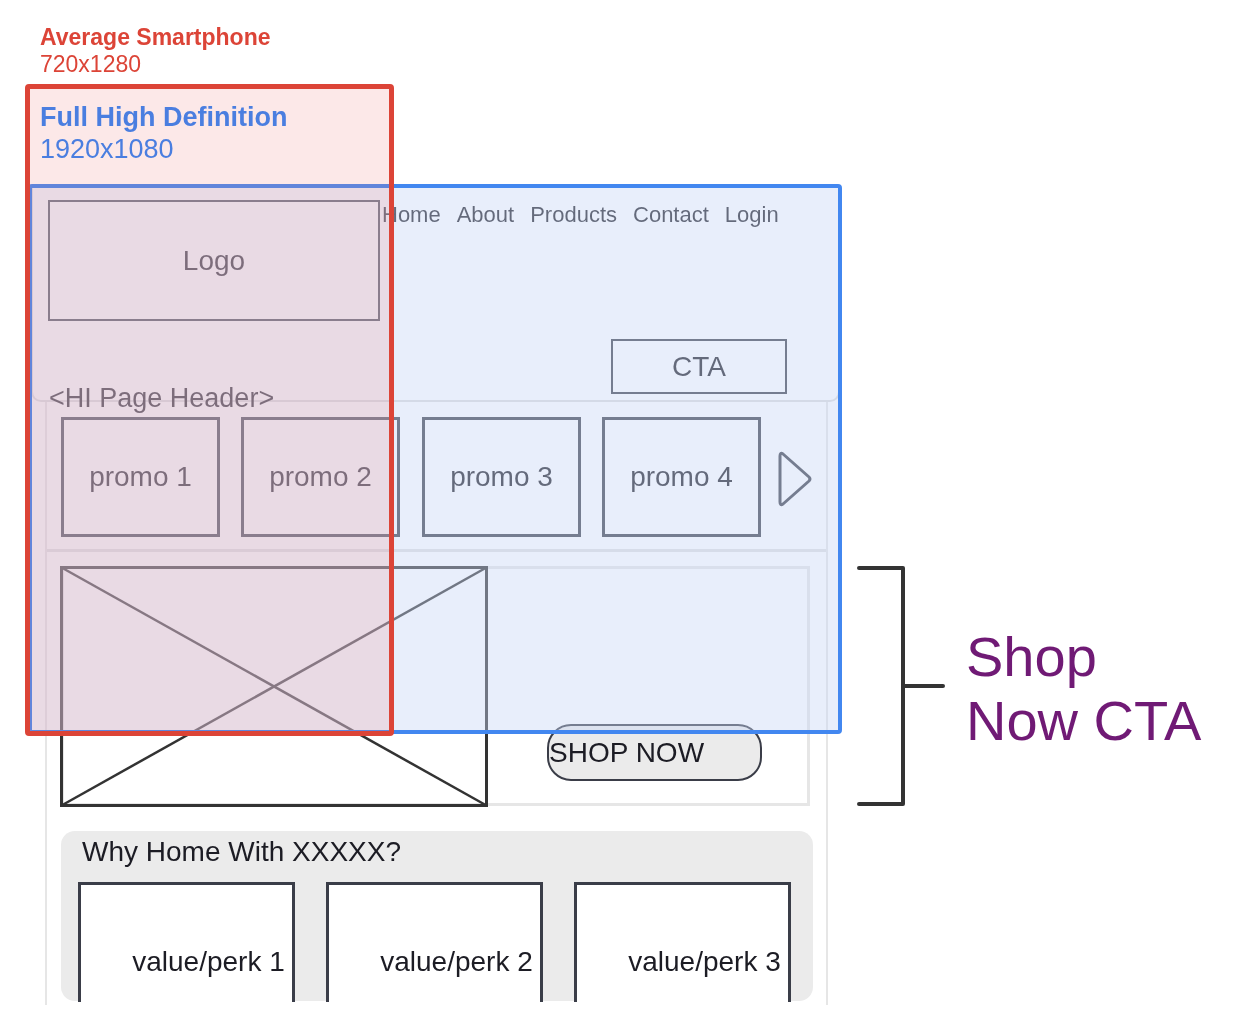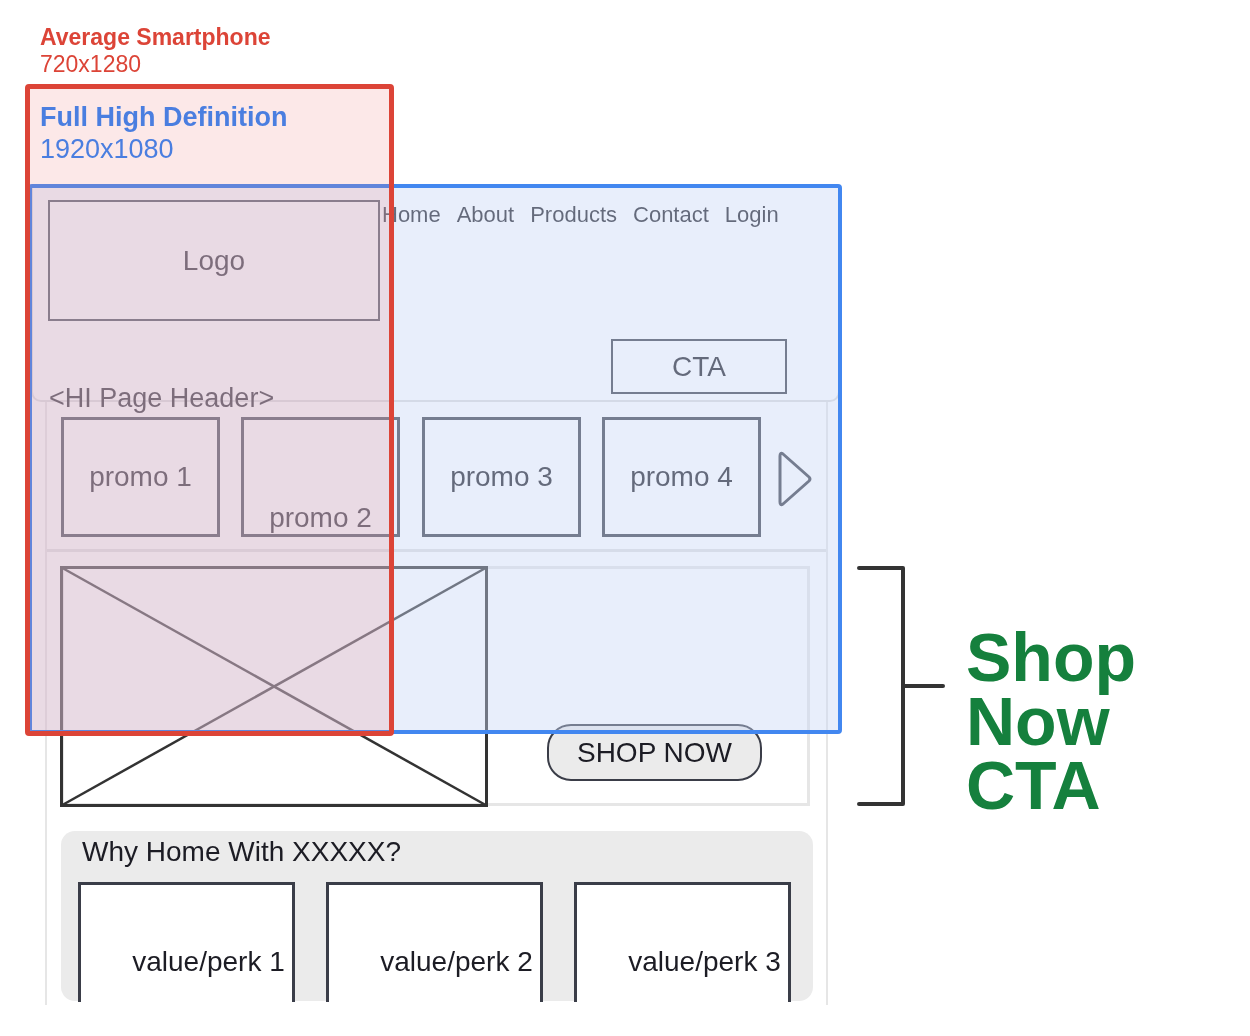--- a/index.html
+++ b/index.html
@@ -15,38 +15,38 @@
     .page-header { left:49px; top:354px; font-size:27px; white-space:nowrap;margin-top:29px; }
     .cta-box { left:611px; top:339px; width:176px; height:55px; border:2px solid #3a3d48; display:flex; align-items:center; justify-content:center; font-size:28px; }
 
     .promo-row { left:47px; top:402px; width:779px; height:150px; border-bottom:3px solid #e0e0e0; }
     .promo { top:417px; width:159px; height:120px; border:3px solid #3a3d48; display:flex; align-items:center; justify-content:center; font-size:28px; }
     .promo-next { left:776px; top:450px; width:38px; height:58px; }
 
     .hero { left:61px; top:566px; width:749px; height:240px; border:3px solid #e6e6e6; }
     .hero-image { left:60px; top:566px; width:428px; height:241px; }
     .shop-now { left:547px; top:724px; width:215px; height:57px; border:2px solid #3a3d48; border-radius:24px; background:#ebebeb;
-      display:flex; align-items:center; justify-content:center; font-size:28px; }
+      display:flex; align-items:center; font-size:28px; }
 
     .why-panel { left:61px; top:831px; width:752px; height:170px; background:#ebebeb; border-radius:14px; }
     .why-title { left:82px; top:836px; font-size:28px; white-space:nowrap; }
     .perk { top:882px; width:217px; height:120px; border:3px solid #3a3d48; border-bottom:none; background:#fff;
       display:flex; align-items:center; justify-content:center; font-size:28px; padding-top:36px;padding-left:44px; }
 
     
     .fhd-overlay { left:28px; top:184px; width:814px; height:550px; background:rgba(200,215,245,0.42); border:4px solid #4287f0; border-radius:4px; }
     .phone-overlay { left:25px; top:84px; width:369px; height:652px; background:rgba(236,130,130,0.18); border:5px solid #dc4437; border-radius:4px; }
 
     .label-phone-name { left:40px; top:24px; font-size:23px; font-weight:bold; color:#dc4437; white-space:nowrap; }
     .label-phone-res { left:40px; top:51px; font-size:23px; color:#dc4437; white-space:nowrap; }
     .label-fhd-name { left:40px; top:102px; font-size:27px; font-weight:bold; color:#4a7ee0; white-space:nowrap; }
     .label-fhd-res { left:40px; top:134px; font-size:27px; color:#4a7ee0; white-space:nowrap; }
 
     .bracket { left:855px; top:565px; width:100px; height:242px; }
-    .annotation { left:966px; top:625px; font-size:68px; font-weight:bold; color:#15803d; line-height:64px; }
+    .annotation { left:966px; top:625px; font-size:56px; font-weight:normal; color:#701a75; line-height:64px; }
   </style>
 </head>
 <body>
 
 <div class="abs page-outline"></div>
 <div class="abs header-panel"></div>
 
 <div class="abs logo-box">
   <span>Logo</span>
 </div>
@@ -62,21 +62,21 @@
 <div class="abs page-header">&lt;HI Page Header&gt;</div>
 
 <div class="abs cta-box">
   <span>CTA</span>
 </div>
 
 <div class="abs promo-row"></div>
 <div class="abs promo" style="left:61px;">
   <span>promo 1</span>
 </div>
-<div class="abs promo" style="left:241px;align-items:flex-end;">
+<div class="abs promo" style="left:241px;">
   <span>promo 2</span>
 </div>
 <div class="abs promo" style="left:422px;">
   <span>promo 3</span>
 </div>
 <div class="abs promo" style="left:602px;">
   <span>promo 4</span>
 </div>
 <svg class="abs promo-next" viewBox="0 0 38 58">
   <path d="M4 6 Q4 2 7 4 L33 27 Q35 29 33 31 L7 54 Q4 56 4 52 Z" fill="none" stroke="#3a3d48" stroke-width="3" stroke-linejoin="round"></path>

